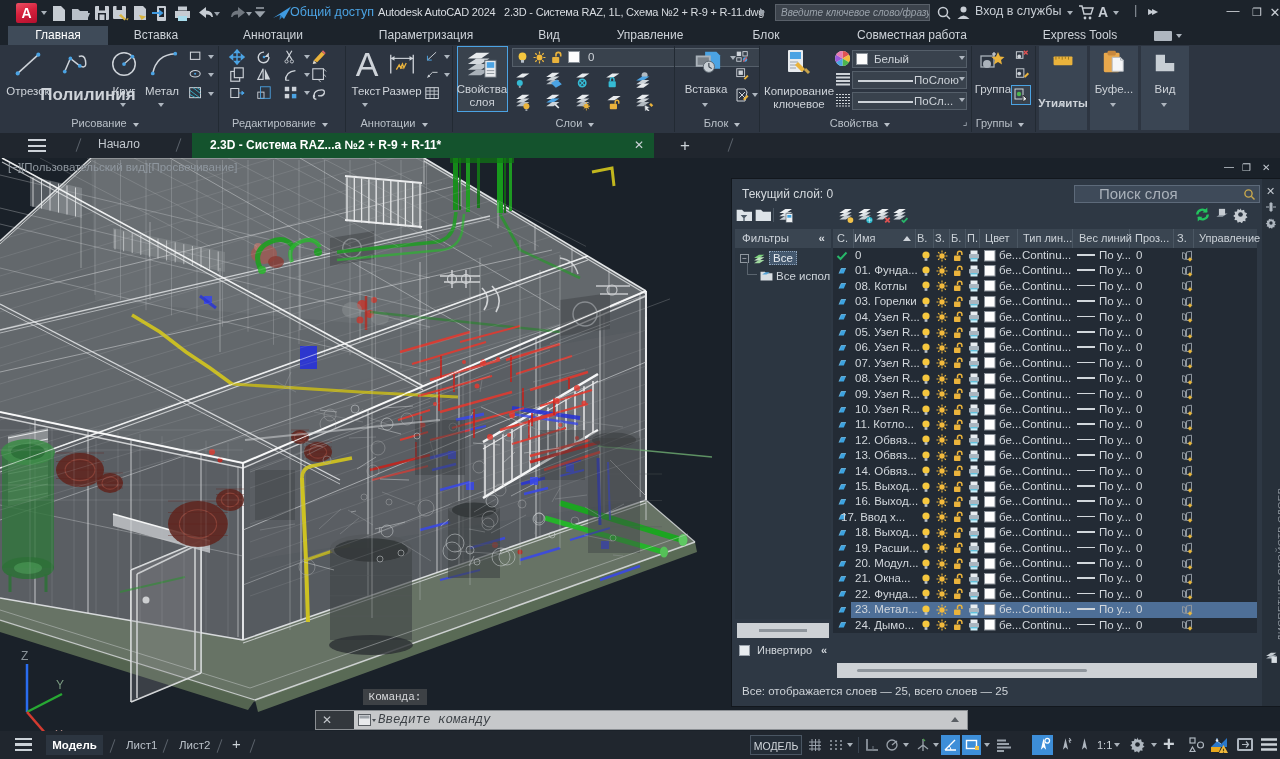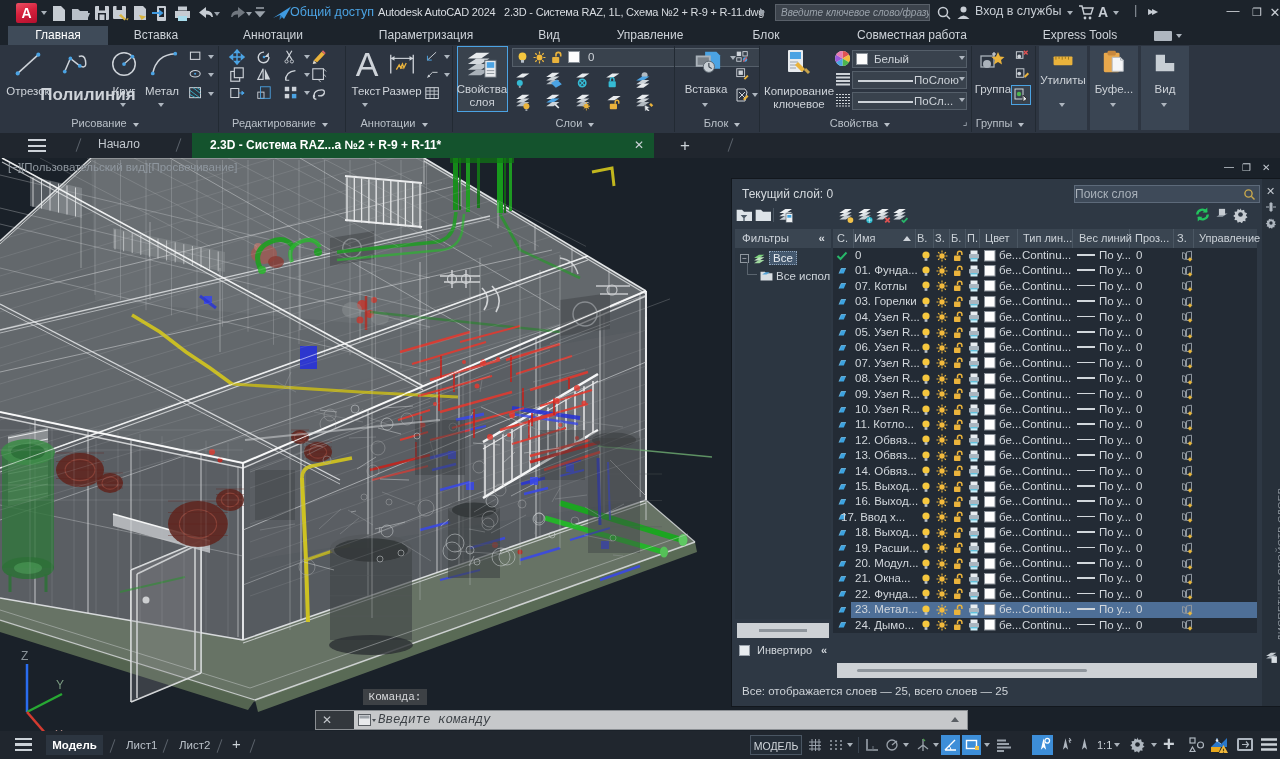--- a/index.html
+++ b/index.html
@@ -437,21 +437,21 @@
         <circle cx="6" cy="7" r="2.2" fill="#4db54d"></circle>
         <path d="M10 8 l0 7 4 -3 z" fill="#e8ebee" stroke="#333"></path>
       </svg>
 <div class="plabel" style="left:940px">Группы <span class="caret" style="border-top-color:#b9c0c8"></span></div>
 <div class="psep" style="left:1035px"></div>
 <div class="tile" style="left:1039px;width:48px"></div>
 <svg class="abs" style="left:1049px;top:6px" width="28" height="22" viewBox="0 0 28 28">
         <rect x="2" y="7" width="24" height="11" rx="1" fill="#eab33c"></rect>
         <path d="M5 7 v4 M9 7 v3 M13 7 v4 M17 7 v3 M21 7 v4" stroke="#8a6a18" stroke-width="1"></path>
       </svg>
-<div class="rbtext" style="left:1033.0px;top:29px;width:60px;font-size:11.5px;color:#ced3d9;font-weight:normal">Утилиты</div>
+<div class="rbtext" style="left:1033.0px;top:52px;width:60px;font-size:11.5px;color:#ced3d9;font-weight:bold">Утилиты</div>
 <div class="caret" style="position:absolute;left:1059px;top:58px;border-top-color:#aeb6bf"></div>
 <div class="tile" style="left:1090px;width:48px"></div>
 <svg class="abs" style="left:1100px;top:4px" width="28" height="26" viewBox="0 0 28 28">
         <rect x="3" y="4" width="17" height="21" rx="1.5" fill="#e8a84c"></rect>
         <rect x="7" y="2" width="9" height="5" rx="1.5" fill="#c8883c"></rect>
         <path d="M12 9 h9 l3 3 v12 h-12 z" fill="#f5f6f7" stroke="#b0b6bc"></path>
         <path d="M21 9 v3 h3" fill="none" stroke="#b0b6bc"></path>
       </svg>
 <div class="rbtext" style="left:1084.0px;top:38px;width:60px;font-size:11.5px;color:#ced3d9;font-weight:normal">Буфе...</div>
 <div class="caret" style="position:absolute;left:1110px;top:58px;border-top-color:#aeb6bf"></div>
@@ -1071,21 +1071,21 @@
             <path d="M1 4.5 l4.5 -3 5 0 -4.5 3 z" fill="#eef1f3"></path>
             <path d="M1 7 l4.5 -3 5 0 -4.5 3 z" fill="#dde2e6"></path>
             <path d="M1 9.5 l4.5 -3 5 0 -4.5 3 z" fill="#c8cfd5"></path>
           </g>
 <g id="i-fold">
             <path d="M0.5 2 h4 l1.5 1.5 h6 v7 h-11.5 z" fill="#dde3e8"></path>
           </g>
 </defs>
       </svg>
 <div style="position:absolute;left:10px;top:8px;font-size:12px;color:#d5dade">Текущий слой: 0</div>
-<div style="position:absolute;left:342px;top:6px;width:186px;height:18px;background:#3e4a59;border:1px solid #5d6a7a;color:#a9b1ba;font-size:12px;line-height:16px;padding-left:0">Поиск слоя<svg style="position:absolute;right:3px;top:2px" width="13" height="13" viewBox="0 0 13 13">
+<div style="position:absolute;left:342px;top:6px;width:186px;height:18px;background:#3e4a59;border:1px solid #5d6a7a;color:#a9b1ba;font-size:15px;line-height:16px;padding-left:24px">Поиск слоя<svg style="position:absolute;right:3px;top:2px" width="13" height="13" viewBox="0 0 13 13">
           <circle cx="5.5" cy="5.5" r="3.6" stroke="#c9a84c" fill="none" stroke-width="1.4"></circle>
           <path d="M8.3 8.3 L11.5 11.5" stroke="#c9a84c" stroke-width="1.4"></path>
         </svg></div>
 <svg class="pt" style="position:absolute;left:4px;top:28px" width="16" height="16" viewBox="0 0 12 12">
         <use href="#i-fold"></use>
         <path d="M3.5 6 h5 l-2 2.2 v2.5 h-1 v-2.5 z" fill="#4d5a66"></path>
       </svg>
 <svg class="pt" style="position:absolute;left:23px;top:28px" width="16" height="16" viewBox="0 0 12 12">
         <use href="#i-fold"></use>
       </svg>
@@ -1236,21 +1236,21 @@
           <span style="left:266px">По у...</span>
           <span style="left:303px">0</span>
           <svg class="ic" style="left:348px" viewBox="0 0 12 12">
             <use href="#i-vp"></use>
           </svg>
         </div>
         <div class="lrow" style="top:30.8px">
           <svg class="ic" style="left:3px" viewBox="0 0 12 12">
             <use href="#i-stat"></use>
           </svg>
-          <span style="left:22px">07. Котлы</span>
+          <span style="left:22px">08. Котлы</span>
           <svg class="ic" style="left:87px" viewBox="0 0 12 12">
             <use href="#i-bulb"></use>
           </svg>
           <svg class="ic" style="left:103px" viewBox="0 0 12 12">
             <use href="#i-sun"></use>
           </svg>
           <svg class="ic" style="left:119px" viewBox="0 0 12 12">
             <use href="#i-lock"></use>
           </svg>
           <svg class="ic" style="left:135px" viewBox="0 0 12 12">

